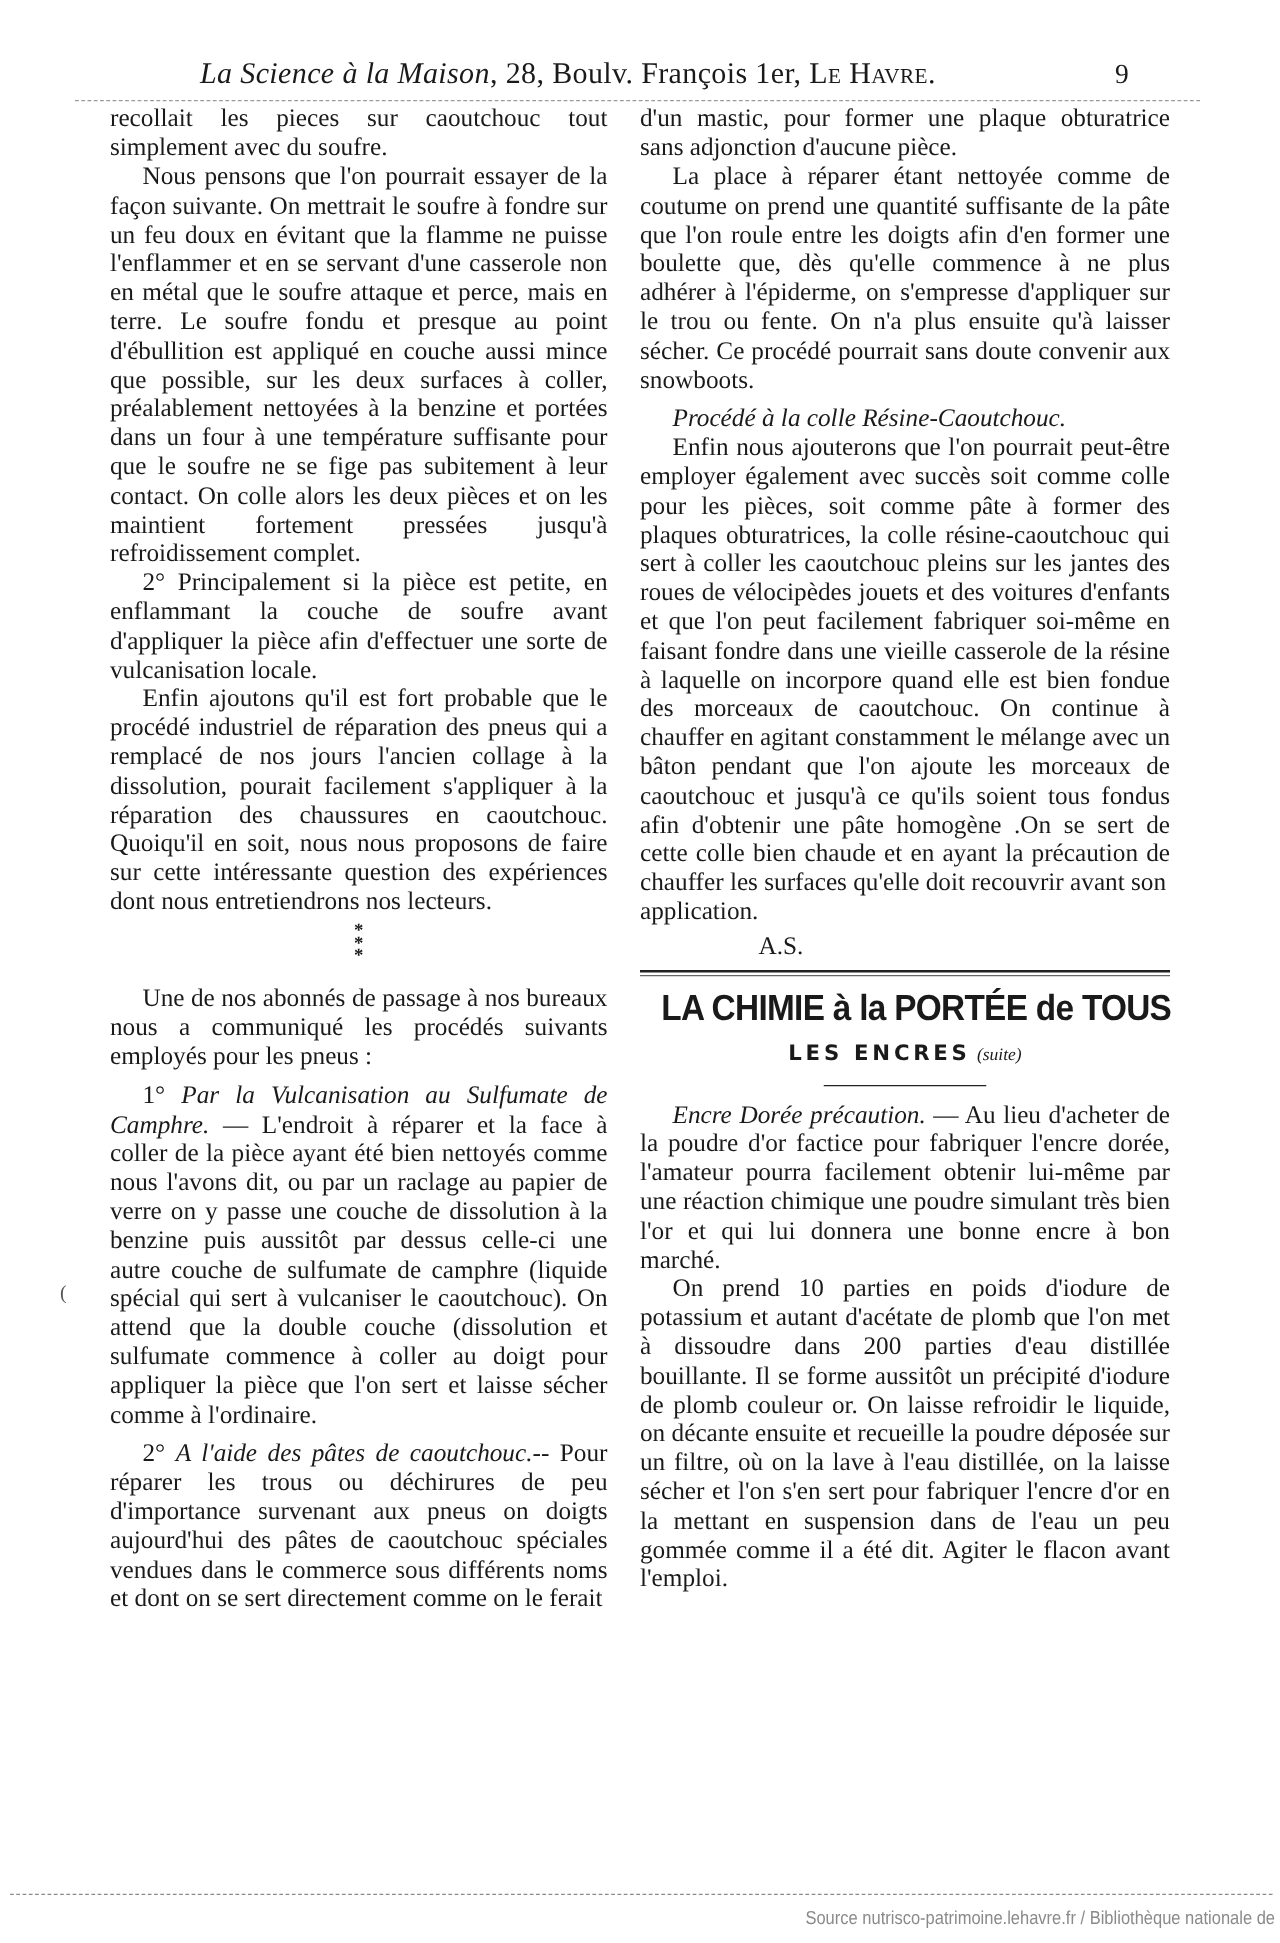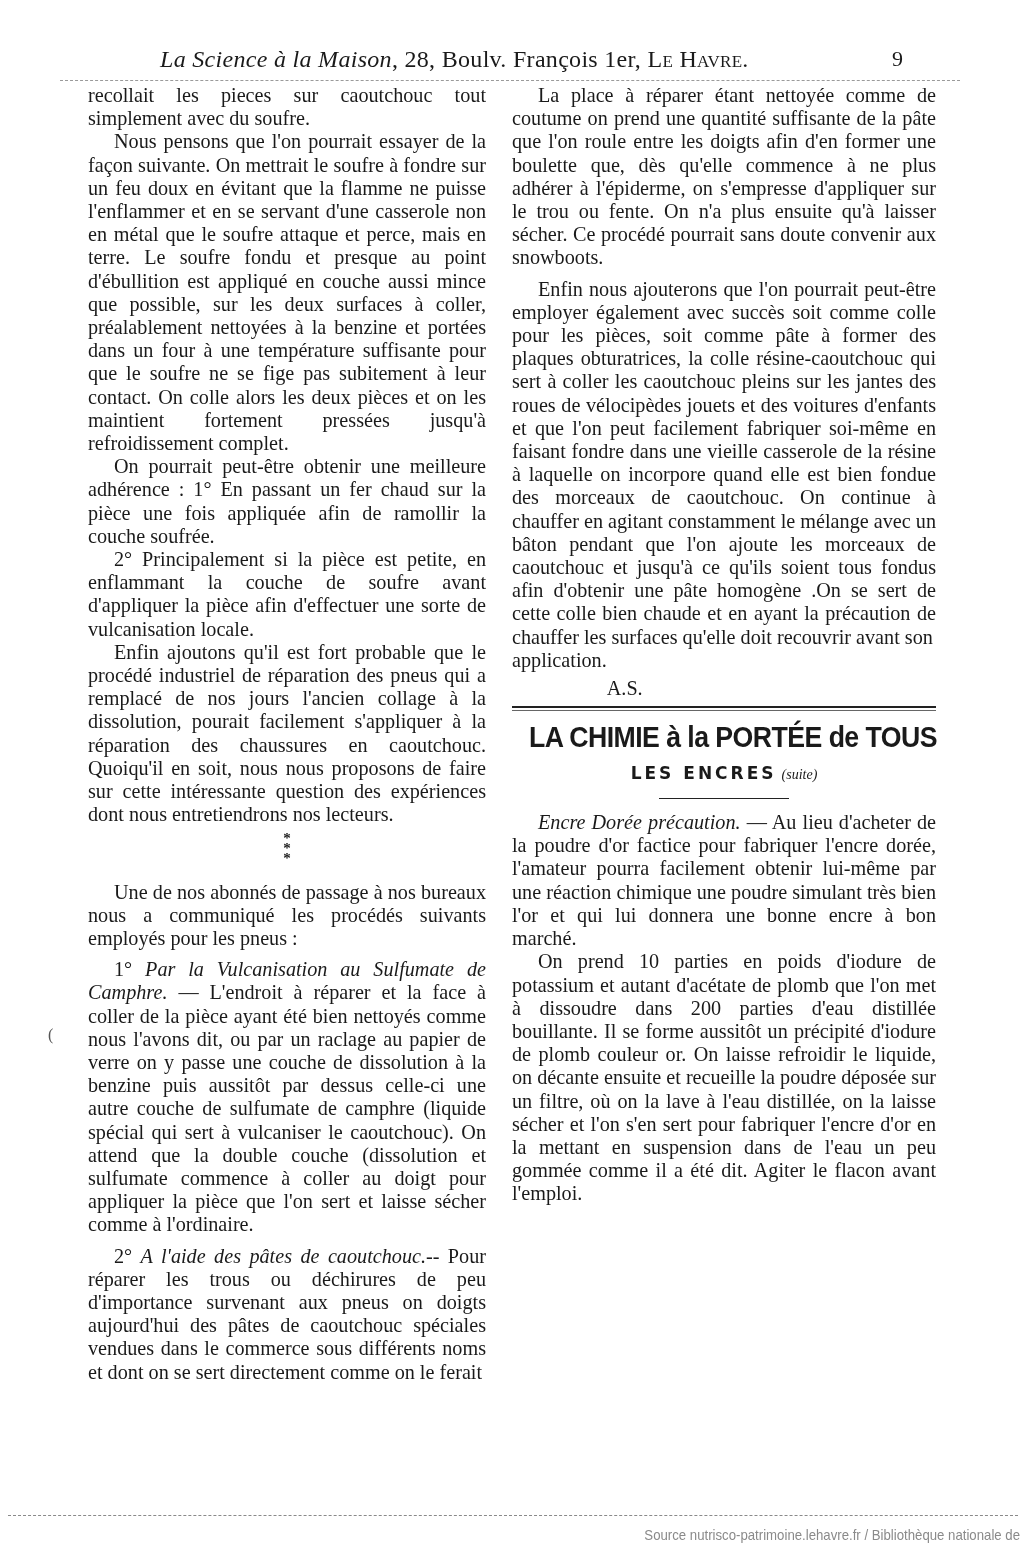--- a/index.html
+++ b/index.html
@@ -47,40 +47,41 @@
     <div class="header-rule"></div>
   </div>
 
   <div class="right-edge"></div>
 
   <div class="margin-mark">(</div>
 
   <div class="col col-left">
     <p>recollait les pieces sur caoutchouc tout simplement avec du soufre.</p>
     <p class="indent">Nous pensons que l'on pourrait essayer de la façon suivante. On mettrait le soufre à fondre sur un feu doux en évitant que la flamme ne puisse l'enflammer et en se servant d'une casserole non en métal que le soufre attaque et perce, mais en terre. Le soufre fondu et presque au point d'ébullition est appliqué en couche aussi mince que possible, sur les deux surfaces à coller, préalablement nettoyées à la benzine et portées dans un four à une température suffisante pour que le soufre ne se fige pas subitement à leur contact. On colle alors les deux pièces et on les maintient fortement pressées jusqu'à refroidissement complet.</p>
-    <p class="indent">On pourrait peut-être obtenir une meilleure adhérence : 1° En passant un fer chaud sur la pièce une fois appliquée afin de ramollir la couche soufrée.</p>
     <p class="indent">2° Principalement si la pièce est petite, en enflammant la couche de soufre avant d'appliquer la pièce afin d'effectuer une sorte de vulcanisation locale.</p>
     <p class="indent">Enfin ajoutons qu'il est fort probable que le procédé industriel de réparation des pneus qui a remplacé de nos jours l'ancien collage à la dissolution, pourait facilement s'appliquer à la réparation des chaussures en caoutchouc. Quoiqu'il en soit, nous nous proposons de faire sur cette intéressante question des expériences dont nous entretiendrons nos lecteurs.</p>
     <p class="stars">
       <span>*</span>
       <span>
           <span>*</span> 
           <span>*</span>
         </span>
     </p>
     <p class="indent">Une de nos abonnés de passage à nos bureaux nous a communiqué les procédés suivants employés pour les pneus :</p>
     <div class="gap"></div>
     <p class="indent"><span>1° </span><span class="it">Par la Vulcanisation au Sulfumate de Camphre.</span><span> — L'endroit à réparer et la face à coller de la pièce ayant été bien nettoyés comme nous l'avons dit, ou par un raclage au papier de verre on y passe une couche de dissolution à la benzine puis aussitôt par dessus celle-ci une autre couche de sulfumate de camphre (liquide spécial qui sert à vulcaniser le caoutchouc). On attend que la double couche (dissolution et sulfumate commence à coller au doigt pour appliquer la pièce que l'on sert et laisse sécher comme à l'ordinaire.</span></p>
     <div class="gap"></div>
     <p class="indent"><span>2° </span><span class="it">A l'aide des pâtes de caoutchouc.</span><span>-- Pour réparer les trous ou déchirures de peu d'importance survenant aux pneus on doigts aujourd'hui des pâtes de caoutchouc spéciales vendues dans le commerce sous différents noms et dont on se sert directement comme on le ferait</span></p>
   </div>
 
   <div class="col col-right">
+    <p>d'un mastic, pour former une plaque obturatrice sans adjonction d'aucune pièce.</p>
     <p class="indent">La place à réparer étant nettoyée comme de coutume on prend une quantité suffisante de la pâte que l'on roule entre les doigts afin d'en former une boulette que, dès qu'elle commence à ne plus adhérer à l'épiderme, on s'empresse d'appliquer sur le trou ou fente. On n'a plus ensuite qu'à laisser sécher. Ce procédé pourrait sans doute convenir aux snowboots.</p>
     <div class="gap"></div>
+    <p class="indent it">Procédé à la colle Résine-Caoutchouc.</p>
     <p class="indent">Enfin nous ajouterons que l'on pourrait peut-être employer également avec succès soit comme colle pour les pièces, soit comme pâte à former des plaques obturatrices, la colle résine-caoutchouc qui sert à coller les caoutchouc pleins sur les jantes des roues de vélocipèdes jouets et des voitures d'enfants et que l'on peut facilement fabriquer soi-même en faisant fondre dans une vieille casserole de la résine à laquelle on incorpore quand elle est bien fondue des morceaux de caoutchouc. On continue à chauffer en agitant constamment le mélange avec un bâton pendant que l'on ajoute les morceaux de caoutchouc et jusqu'à ce qu'ils soient tous fondus afin d'obtenir une pâte homogène .On se sert de cette colle bien chaude et en ayant la précaution de chauffer les surfaces qu'elle doit recouvrir avant son</p>
     <p class="signature-line">
       <span>application.</span>
       <span class="signature">A.S.</span>
     </p>
     <div class="double-rule"></div>
     <p class="section-title">LA CHIMIE à la PORTÉE de TOUS</p>
     <p class="section-sub">
       <span class="encres">LES ENCRES</span>
       <span class="suite">(suite)</span>

